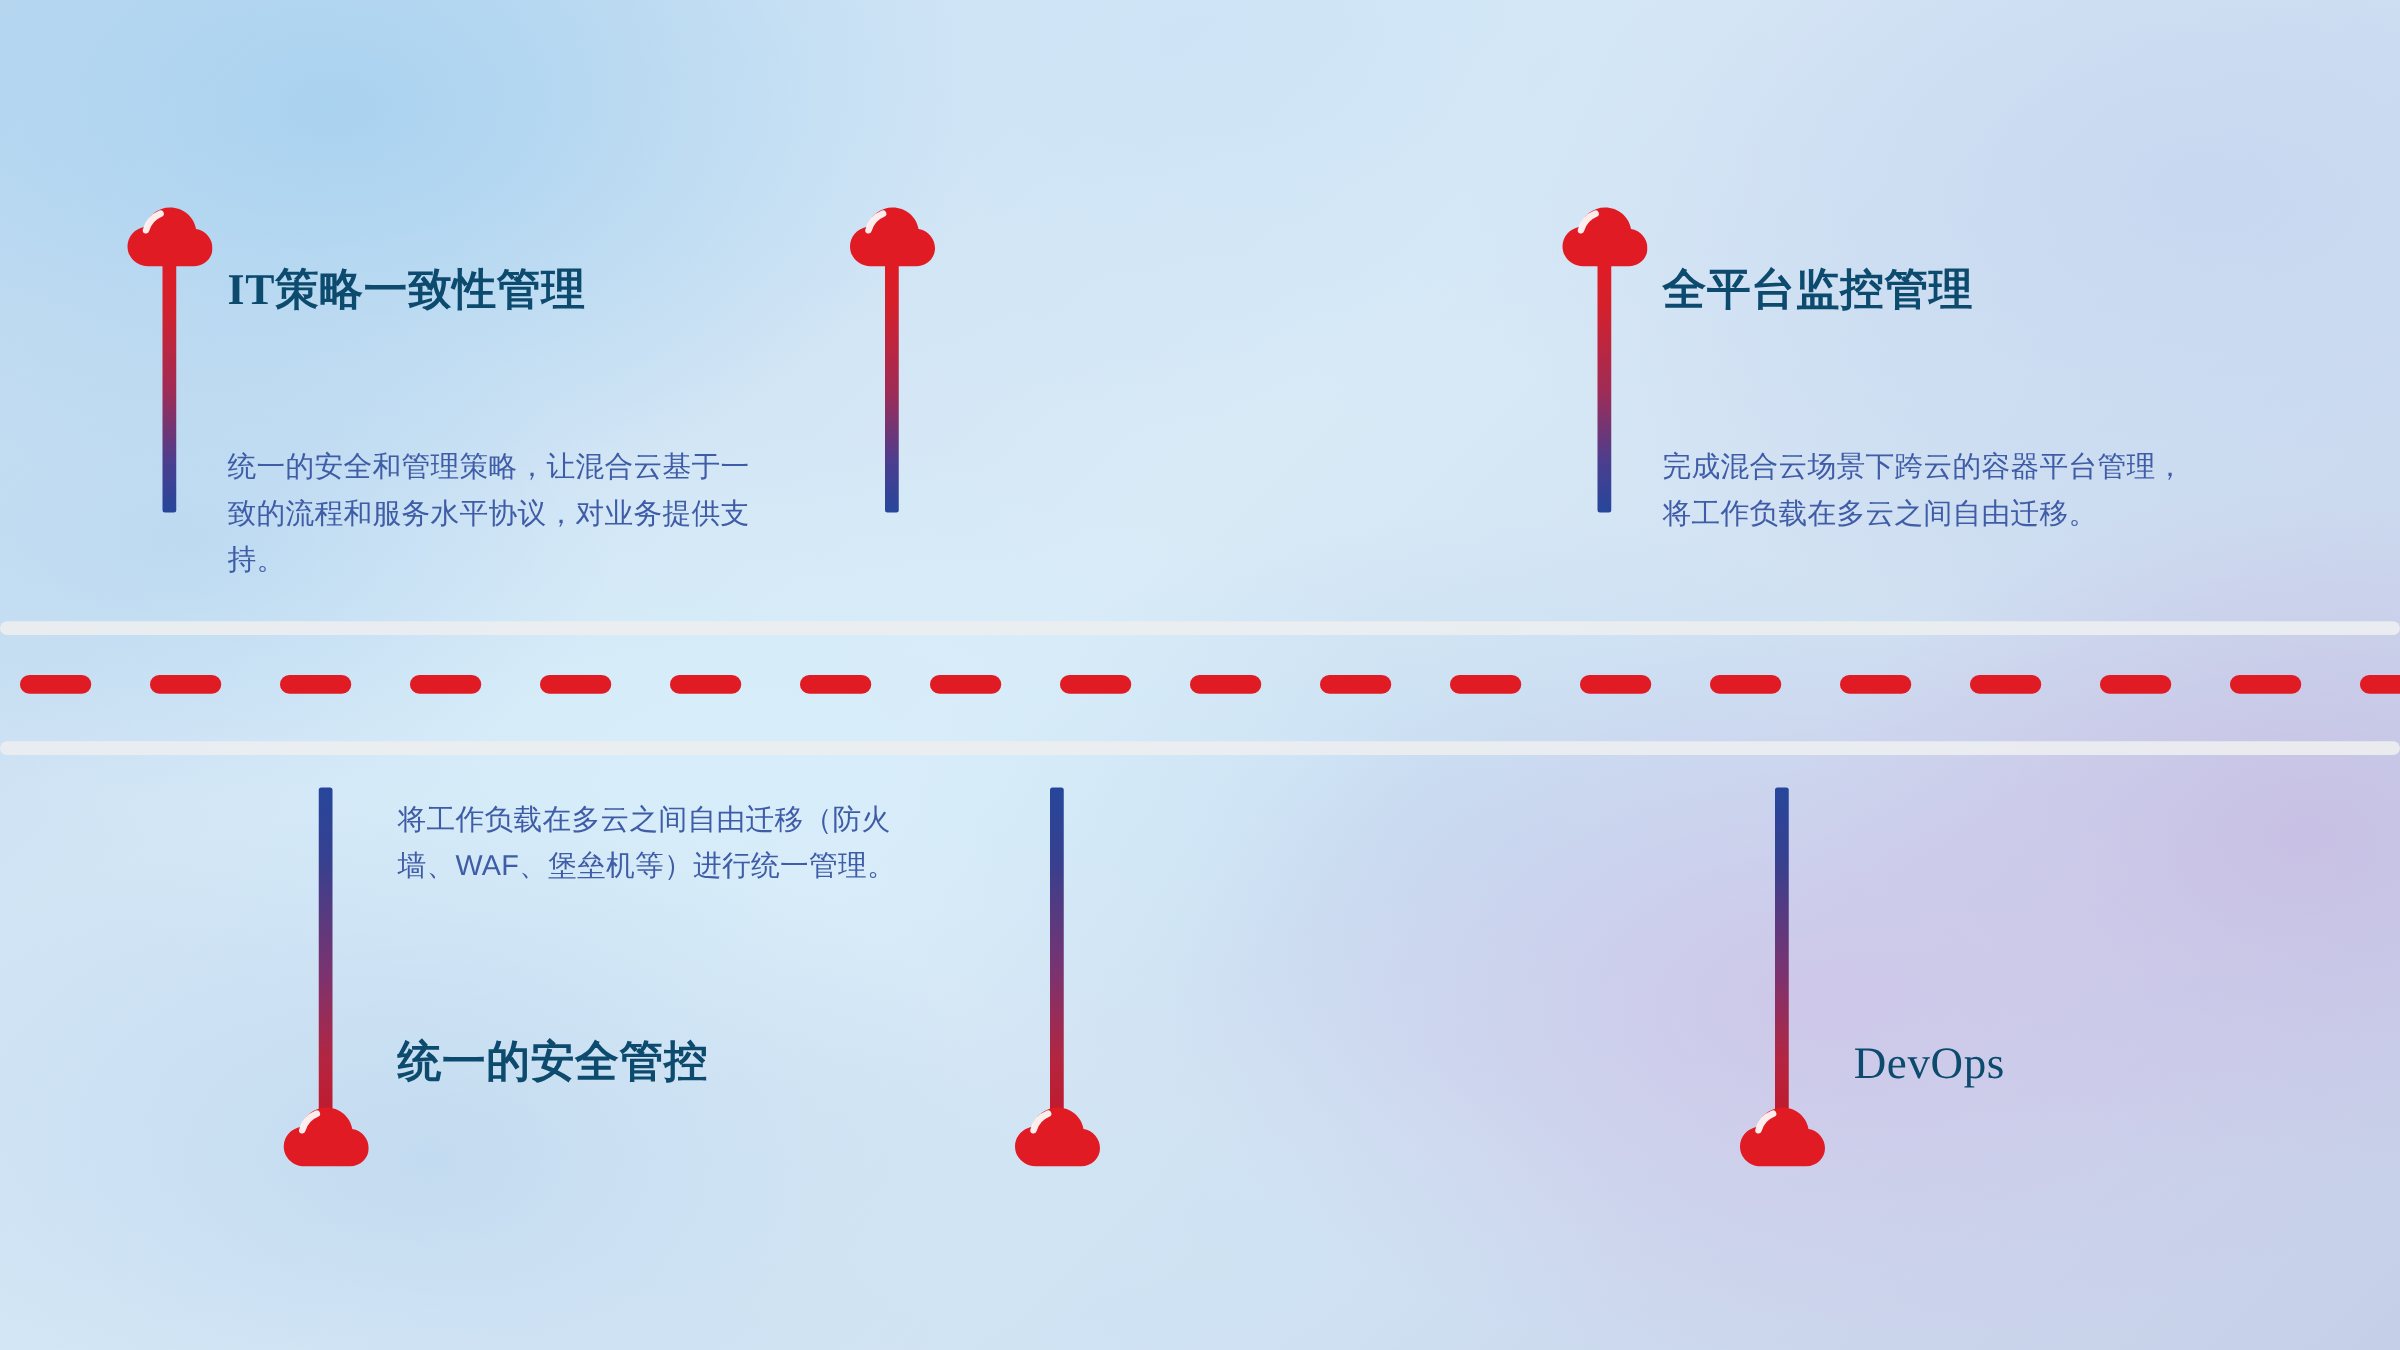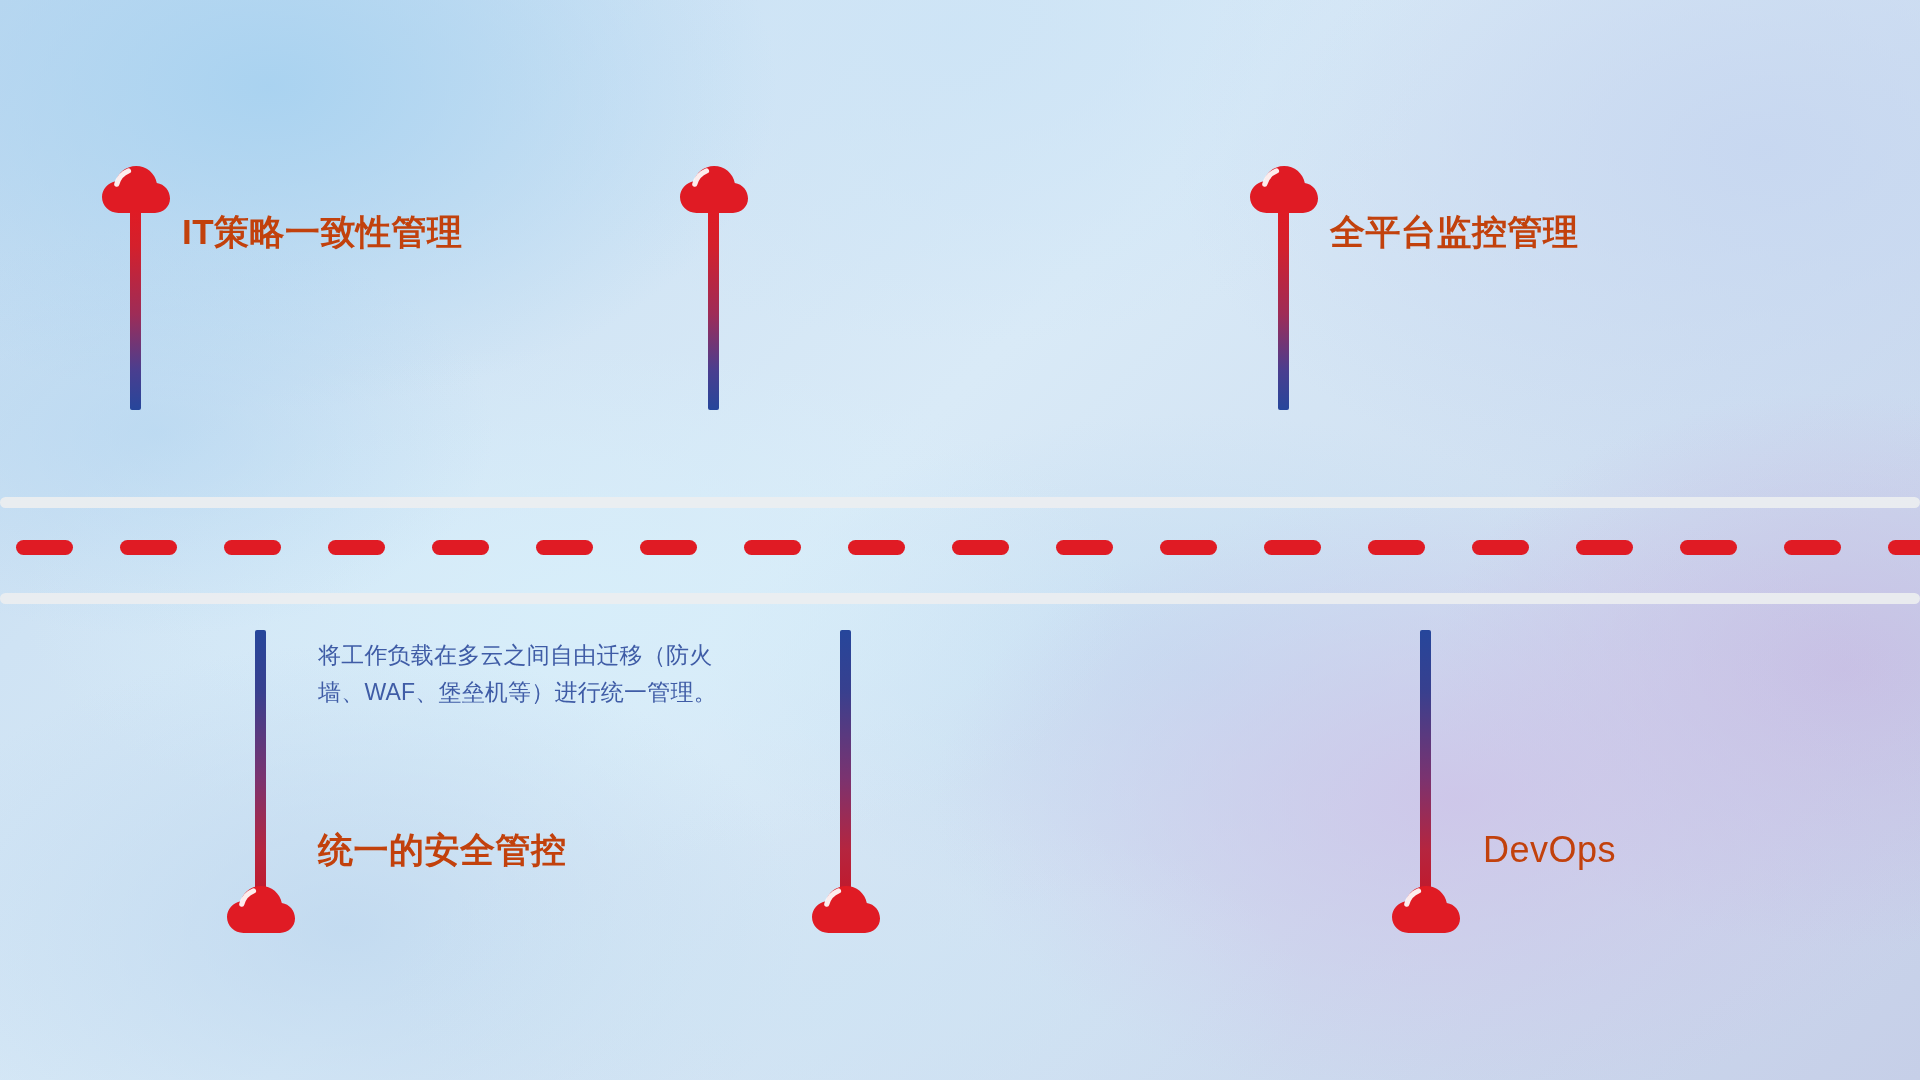--- a/index.html
+++ b/index.html
@@ -93,26 +93,27 @@
   }
   .stem-down {  
     background: linear-gradient(180deg, #e01b24 0%, #d4202c 18%, #9e2c57 52%, #4a3e8f 80%, #26469b 100%);
   }
   .stem-up {    
     background: linear-gradient(180deg, #26469b 0%, #37408f 22%, #7a3370 55%, #b5253f 82%, #c2182a 100%);
   }
 
   .title {
     position: absolute;
-    color: #c2410c;
+    color: #0c4a6e;
     font-size: 35px;
     font-weight: 700;
     letter-spacing: 0.5px;
     white-space: nowrap;
     line-height: 1;
+    font-family: Liberation Serif, serif;
   }
   .title-latin { font-weight: 400; font-size: 36px; }
 
   .body-text {
     position: absolute;
     color: #3f5ca6;
     font-size: 23px;
     line-height: 37px;
     letter-spacing: 0.2px;
   }
@@ -155,20 +156,21 @@
   <div class="marker" style="left:100px; top:160px;">
     <span class="pin">
       <svg class="cloud-icon" width="70" height="56" viewBox="0 0 70 56" aria-hidden="true">
         <path d="M18.5 53C9.4 53 2 45.9 2 37.1c0-7.9 6-14.5 13.9-15.8C18.2 12.5 26.4 6 36.1 6c10.3 0 19 7.3 20.7 17.1C64.6 24.3 70 30.9 70 38.6 70 46.6 63.3 53 55 53z" fill="#e01b24"></path>
         <path d="M16.8 24.2c1.6-6.1 6-11 11.7-13.3" fill="none" stroke="#ffffff" stroke-width="5.2" stroke-linecap="round" opacity="0.92"></path>
       </svg>
     </span>
     <span class="stem stem-down" style="left:30px; top:50px; height:200px;"></span>
   </div>
   <div class="title" style="left:182px; top:214px;">IT策略一致性管理</div>
+  <div class="body-text" style="left:182px; top:355px; width:420px;">统一的安全和管理策略，让混合云基于一致的流程和服务水平协议，对业务提供支持。</div>
 
   <div class="marker" style="left:678px; top:160px;">
     <span class="pin">
       <svg class="cloud-icon" width="70" height="56" viewBox="0 0 70 56" aria-hidden="true">
         <path d="M18.5 53C9.4 53 2 45.9 2 37.1c0-7.9 6-14.5 13.9-15.8C18.2 12.5 26.4 6 36.1 6c10.3 0 19 7.3 20.7 17.1C64.6 24.3 70 30.9 70 38.6 70 46.6 63.3 53 55 53z" fill="#e01b24"></path>
         <path d="M16.8 24.2c1.6-6.1 6-11 11.7-13.3" fill="none" stroke="#ffffff" stroke-width="5.2" stroke-linecap="round" opacity="0.92"></path>
       </svg>
     </span>
     <span class="stem stem-down" style="left:30px; top:50px; height:200px;"></span>
   </div>
@@ -176,20 +178,21 @@
   <div class="marker" style="left:1248px; top:160px;">
     <span class="pin">
       <svg class="cloud-icon" width="70" height="56" viewBox="0 0 70 56" aria-hidden="true">
         <path d="M18.5 53C9.4 53 2 45.9 2 37.1c0-7.9 6-14.5 13.9-15.8C18.2 12.5 26.4 6 36.1 6c10.3 0 19 7.3 20.7 17.1C64.6 24.3 70 30.9 70 38.6 70 46.6 63.3 53 55 53z" fill="#e01b24"></path>
         <path d="M16.8 24.2c1.6-6.1 6-11 11.7-13.3" fill="none" stroke="#ffffff" stroke-width="5.2" stroke-linecap="round" opacity="0.92"></path>
       </svg>
     </span>
     <span class="stem stem-down" style="left:30px; top:50px; height:200px;"></span>
   </div>
   <div class="title" style="left:1330px; top:214px;">全平台监控管理</div>
+  <div class="body-text" style="left:1330px; top:355px; width:420px;">完成混合云场景下跨云的容器平台管理，将工作负载在多云之间自由迁移。</div>
 
   <div class="marker" style="left:255px; top:630px;">
     <span class="stem stem-up" style="left:0px; top:0px; height:268px;"></span>
     <span class="pin" style="top:250px; left:-30px;">
       <svg class="cloud-icon" width="70" height="56" viewBox="0 0 70 56" aria-hidden="true">
         <path d="M18.5 53C9.4 53 2 45.9 2 37.1c0-7.9 6-14.5 13.9-15.8C18.2 12.5 26.4 6 36.1 6c10.3 0 19 7.3 20.7 17.1C64.6 24.3 70 30.9 70 38.6 70 46.6 63.3 53 55 53z" fill="#e01b24"></path>
         <path d="M16.8 24.2c1.6-6.1 6-11 11.7-13.3" fill="none" stroke="#ffffff" stroke-width="5.2" stroke-linecap="round" opacity="0.92"></path>
       </svg>
     </span>
   </div>

